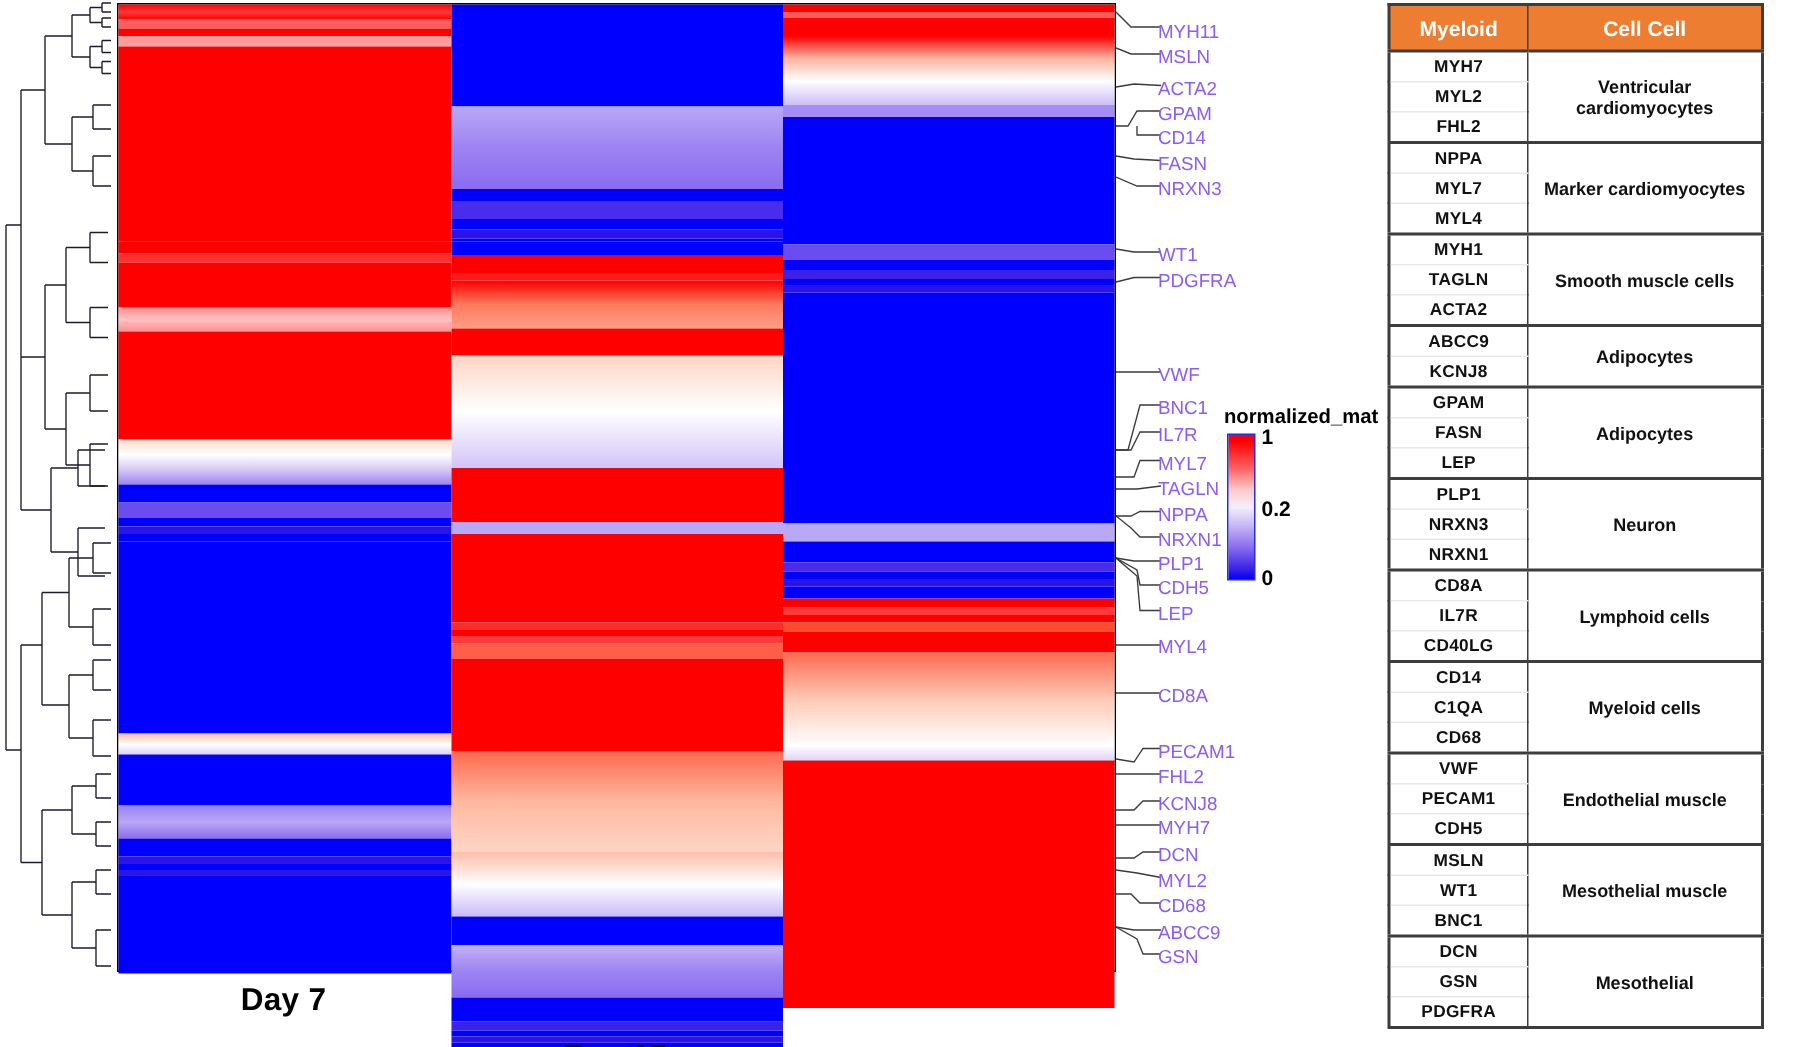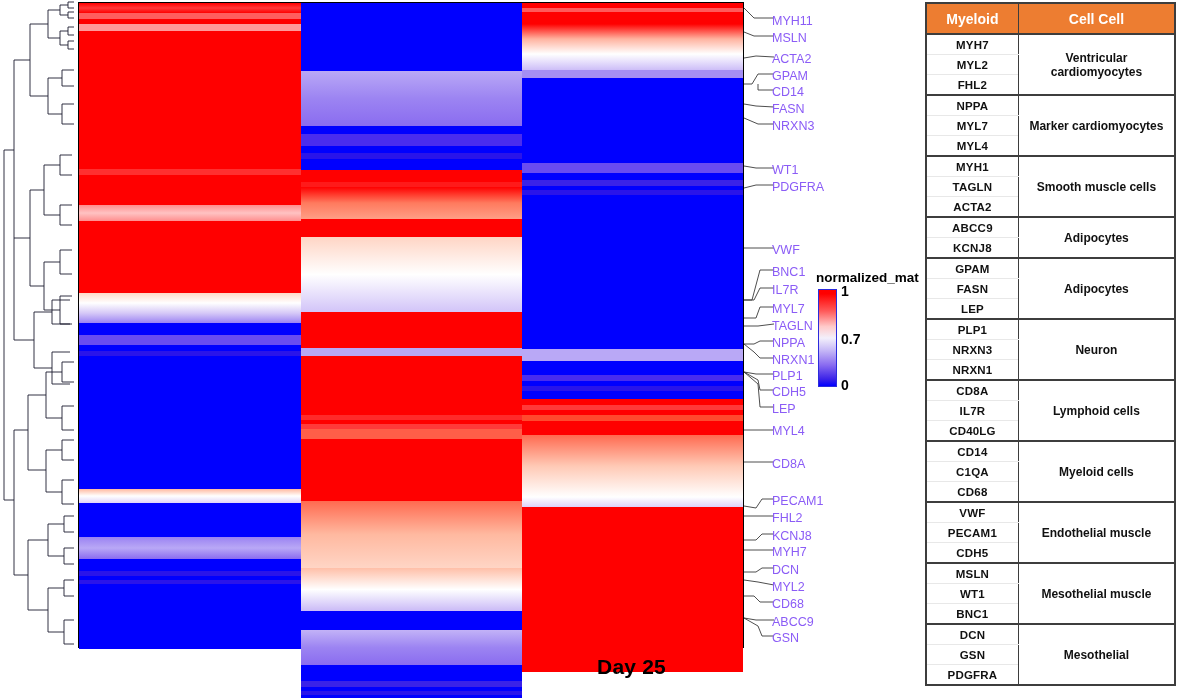--- a/index.html
+++ b/index.html
@@ -241,22 +241,22 @@
       <div class="hm-band" style="height:5px;background:#ff3a3a;"></div>
       <div class="hm-band" style="height:5px;background:#ff0000;"></div>
       <div class="hm-band" style="height:6px;background:#ff4a2e;"></div>
       <div class="hm-band" style="height:14px;background:#ff0000;"></div>
       <div class="hm-band" style="height:62px;background:linear-gradient(to bottom,#ff6a50,#ffc9b5,#ffffff);"></div>
       <div class="hm-band" style="height:10px;background:linear-gradient(to bottom,#ffffff,#ded3f9);"></div>
       <div class="hm-band" style="height:165px;background:#ff0000;"></div>
     </div>
   </div>
 
+  <div class="day-label d0">Day 7</div>
   <div class="day-label d1">Day 15</div>
-  <div class="day-label d2">Day 25</div>
 
   <svg id="leaderlines" viewBox="0 0 36 660" preserveAspectRatio="none">
     <g stroke="#3a3a3a" stroke-width="0.9" fill="none">
       <path d="M0 8 L10 18 L30 18"></path>
       <path d="M0 32 L10 36 L30 36"></path>
       <path d="M0 58 L12 56 L30 57"></path>
       <path d="M0 84 L8 84 L14 74 L30 74"></path>
       <path d="M14 84 L14 90 L30 90"></path>
       <path d="M0 104 L12 106 L30 107"></path>
       <path d="M0 118 L14 124 L30 124"></path>
@@ -316,21 +316,21 @@
     <div class="gene-row" style="top:581px">MYL2</div>
     <div class="gene-row" style="top:598px">CD68</div>
     <div class="gene-row" style="top:616px">ABCC9</div>
     <div class="gene-row" style="top:632px">GSN</div>
   </div>
 
   <div id="legend">
     <div id="legend-title">normalized_mat</div>
     <div id="cbar"></div>
     <div class="cbar-tick" style="top:13px">1</div>
-    <div class="cbar-tick" style="top:61px">0.7</div>
+    <div class="cbar-tick" style="top:61px">0.2</div>
     <div class="cbar-tick" style="top:107px">0</div>
   </div>
 
   <table id="marker-table">
     <thead>
       <tr>
         <th class="c-marker">Myeloid</th>
         <th class="c-type">Cell Cell</th>
       </tr>
     </thead>

